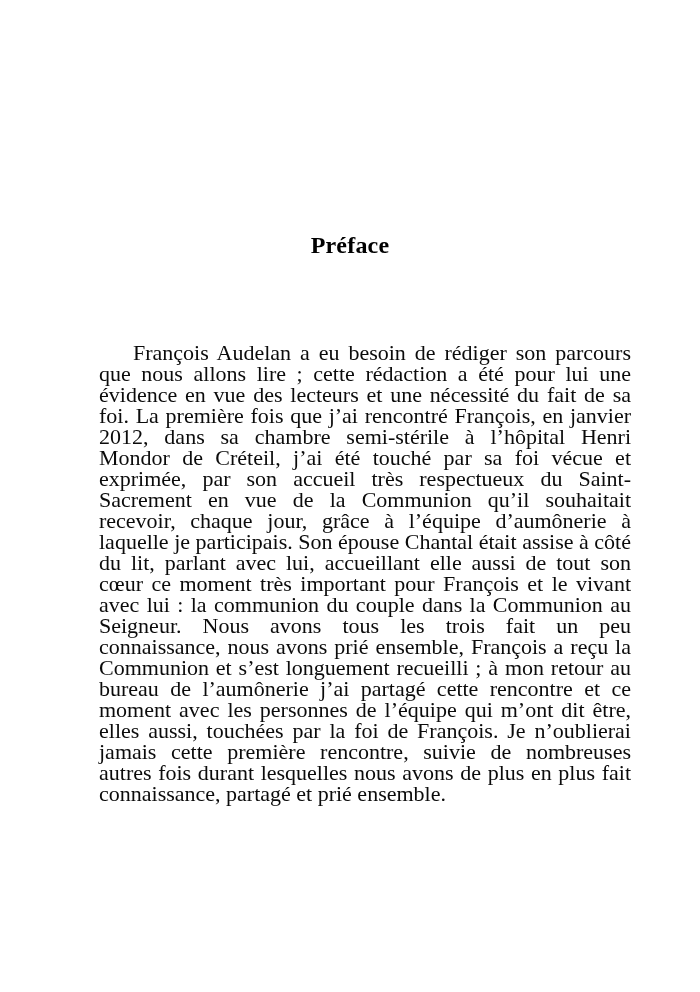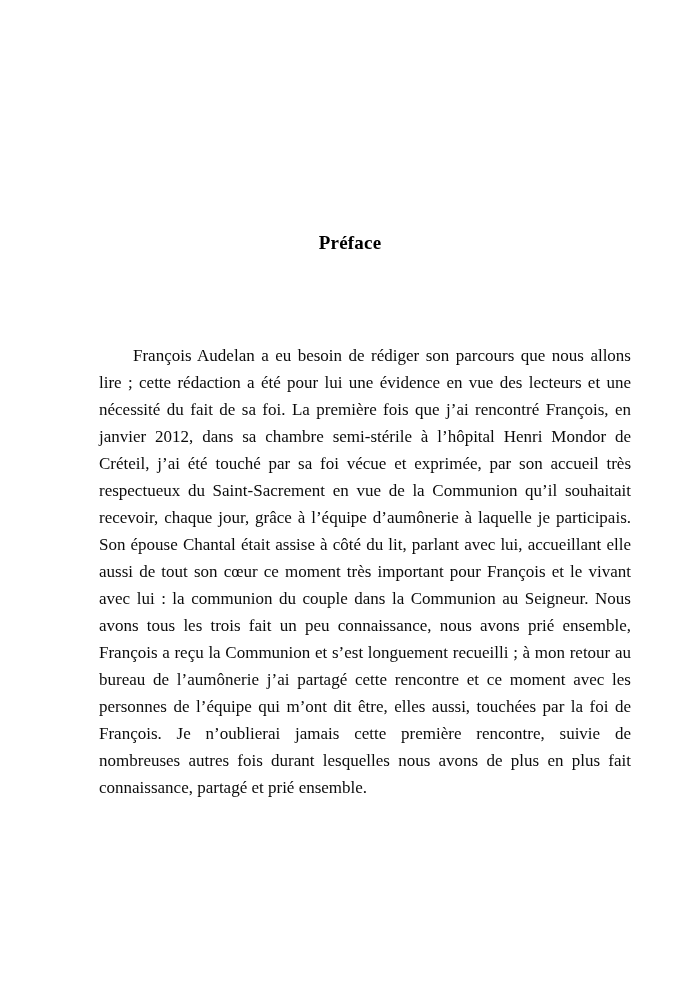--- a/index.html
+++ b/index.html
@@ -17,31 +17,31 @@
       color: #0b0b0b;
       overflow: hidden;
     }
     .page-title {
       position: absolute;
       top: 232px;
       left: 0;
       width: 100%;
       text-align: center;
       font-weight: bold;
-      font-size: 19px;
+      font-size: 24px;
       letter-spacing: 0.2px;
       color: #000000;
     }
     .body-text {
       position: absolute;
       top: 342px;
       left: 99px;
       width: 532px;
-      font-size: 17px;
-      line-height: 27px;
+      font-size: 22px;
+      line-height: 21px;
       text-align: justify;
       color: #0b0b0b;
     }
     .body-text p {
       margin: 0;
       text-indent: 34px;
     }
   </style>
 </head>
 <body>

